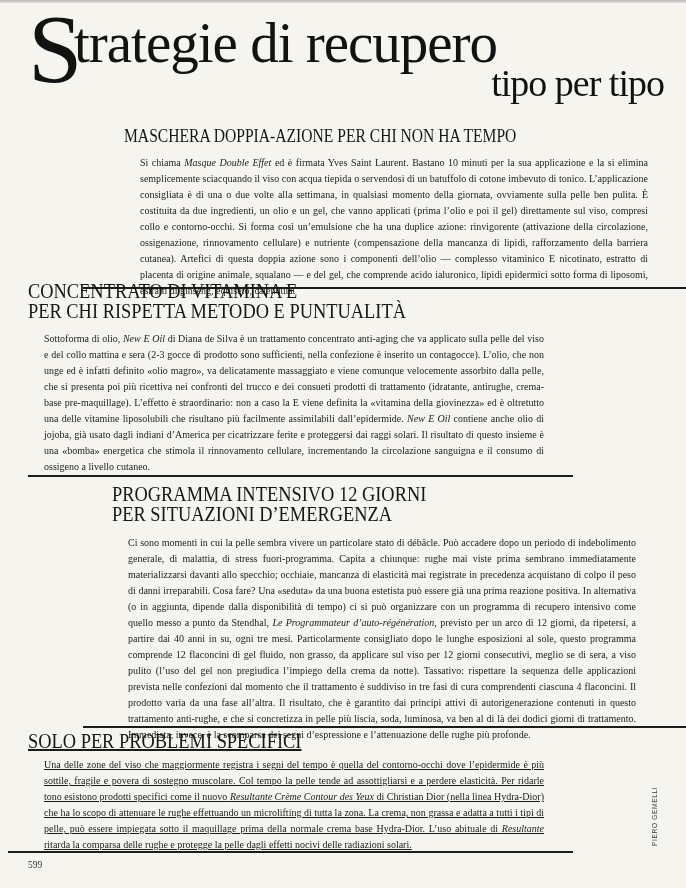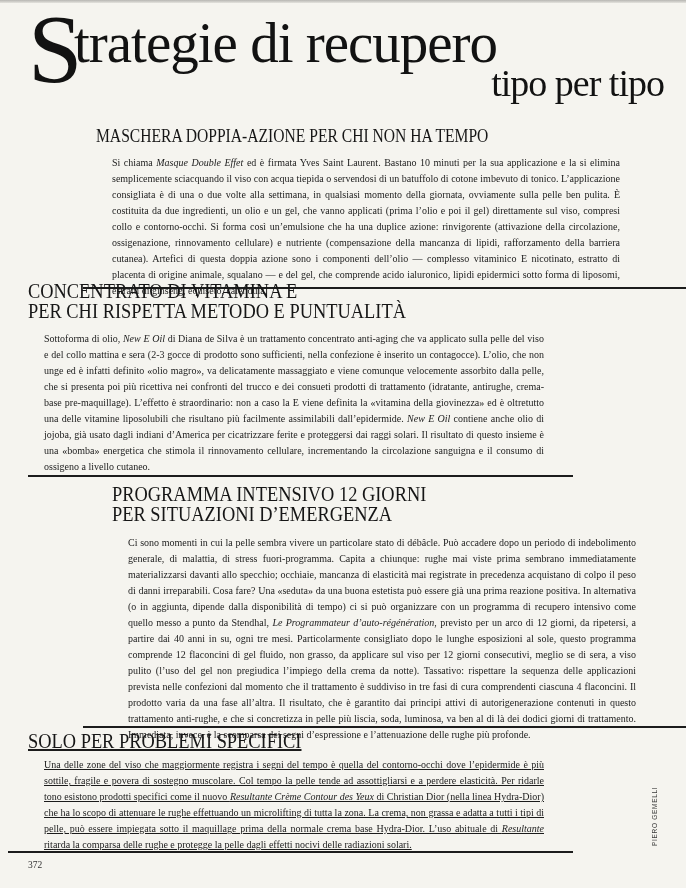--- a/index.html
+++ b/index.html
@@ -29,21 +29,21 @@
     margin:0;font-weight:normal;color:#161616;
     white-space:pre-line;line-height:20px;
     transform-origin:left top;
   }
   .sec p{
     margin:16px;text-align:justify;
     font-size:10px;line-height:16px;color:#222;
   }
   .sec p i{font-style:italic;}
 
-  .sec1{left:96px;top:126px;width:540px;}
+  .sec1{left:124px;top:126px;width:540px;}
   .sec1 h2{font-size:19.5px;transform:scaleX(0.80);width:680px;}
   .sec1 p{margin-top:9px;}
 
   .sec2{left:28px;top:281px;width:532px;}
   .sec2 h2{font-size:20px;transform:scaleX(0.92);width:620px;}
   .sec2 p{margin-top:10px;font-family:Liberation Serif, serif;}
 
   .sec3{left:112px;top:484px;width:540px;}
   .sec3 h2{font-size:20px;transform:scaleX(0.92);width:620px;}
   .sec3 p{margin-top:11px;font-family:Liberation Serif, serif;}
@@ -102,16 +102,16 @@
 
   <div class="rule r3"></div>
 
   <section class="sec sec4">
     <h2>SOLO PER PROBLEMI SPECIFICI</h2>
     <p><span>Una delle zone del viso che maggiormente registra i segni del tempo è quella del contorno-occhi dove l’epidermide è più sottile, fragile e povera di sostegno muscolare. Col tempo la pelle tende ad assottigliarsi e a perdere elasticità. Per ridarle tono esistono prodotti specifici come il nuovo </span><i>Resultante Crème Contour des Yeux</i><span> di Christian Dior (nella linea Hydra-Dior) che ha lo scopo di attenuare le rughe effettuando un microlifting di tutta la zona. La crema, non grassa e adatta a tutti i tipi di pelle, può essere impiegata sotto il maquillage prima della normale crema base Hydra-Dior. L’uso abituale di </span><i>Resultante</i><span> ritarda la comparsa delle rughe e protegge la pelle dagli effetti nocivi delle radiazioni solari.</span></p>
   </section>
 
   <div class="rule r4"></div>
 
-  <div class="pageno">372</div>
+  <div class="pageno">599</div>
   <div class="credit">PIERO GEMELLI</div>
 
 </div>
 
 </body></html>

